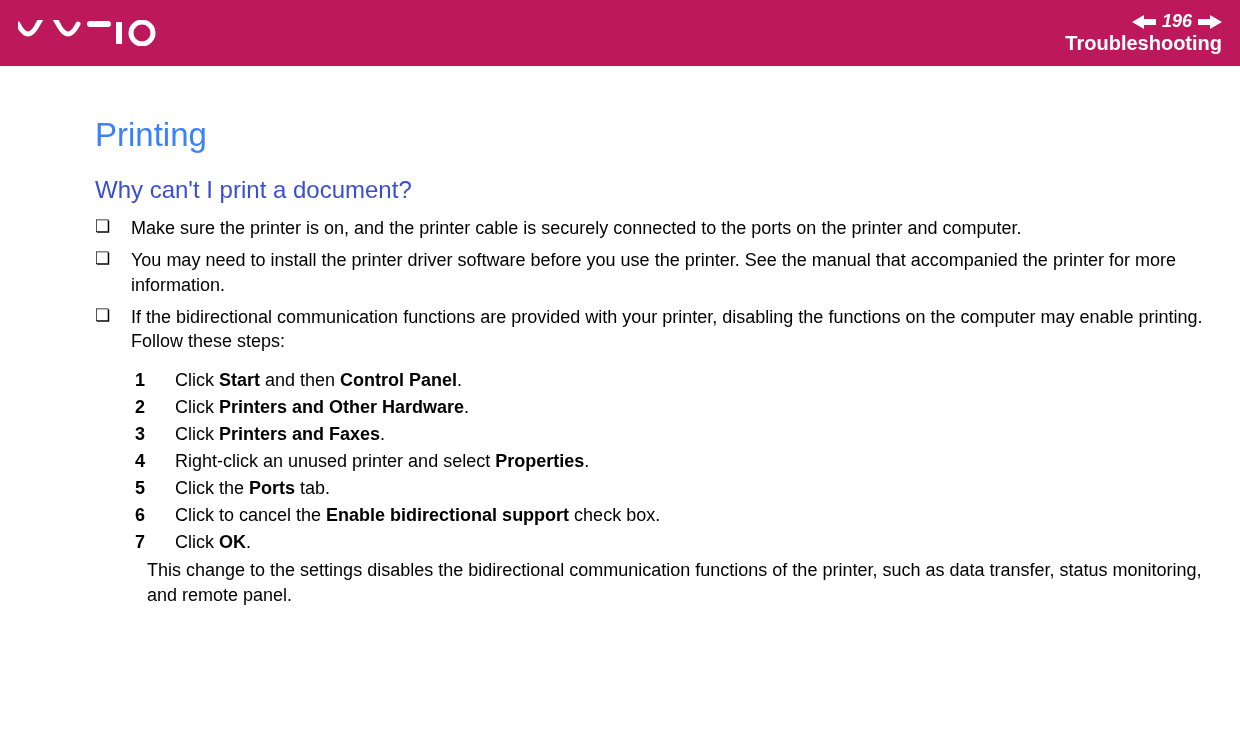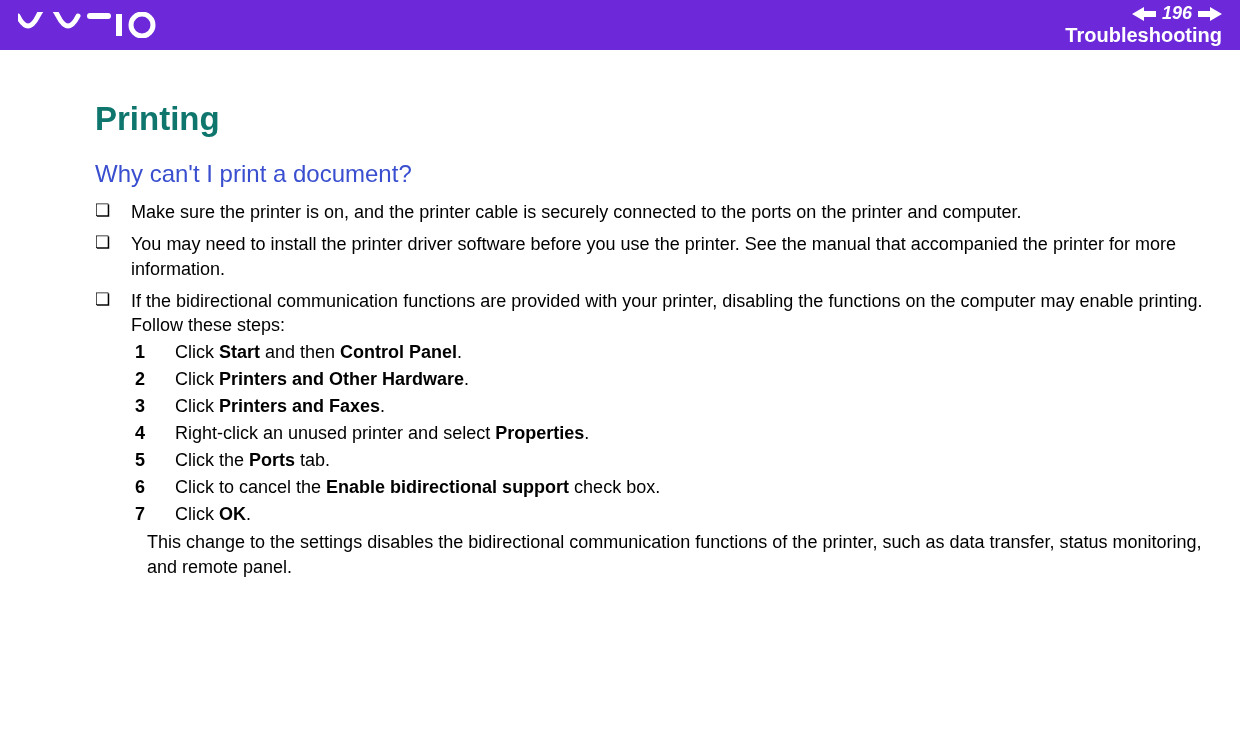--- a/index.html
+++ b/index.html
@@ -4,22 +4,22 @@
   <style>
     * { margin: 0; padding: 0; box-sizing: border-box; }
     body {
       font-family: Arial, Helvetica, sans-serif;
       background: #fff;
       width: 1240px;
       height: 735px;
       overflow: hidden;
     }
     .topbar {
-      background: #6d28d9;
-      height: 50px;
+      background: #be185d;
+      height: 66px;
       display: flex;
       align-items: center;
       justify-content: space-between;
       padding: 0 18px;
       position: relative;
     }
     .logo {
       color: #fff;
       letter-spacing: 8px;
       font-size: 26px;
@@ -53,23 +53,23 @@
     .arrow svg { display: block; }
     .section-label {
       font-weight: bold;
       font-size: 20px;
     }
     .content {
       padding: 50px 28px 18px 95px;
     }
     .h1 {
       font-size: 33px;
-      font-weight: 700;
+      font-weight: 400;
       margin-bottom: 22px;
-      color: #0f766e;
+      color: #3b82f6;
     }
     .h2 {
       font-size: 24px;
       color: #3a4fcf;
       font-weight: 400;
       margin-bottom: 12px;
     }
     .bullets {
       list-style: none;
     }
@@ -84,21 +84,21 @@
     .bullets > li::before {
       content: "❏";
       position: absolute;
       left: 0;
       top: 0;
       font-size: 17px;
     }
     .steps {
       list-style: none;
       counter-reset: step;
-      margin-top: 2px;
+      margin-top: 14px;
       margin-left: 4px;
     }
     .steps > li {
       counter-increment: step;
       position: relative;
       padding-left: 40px;
       font-size: 18px;
       line-height: 1.5;
       color: #000;
     }

